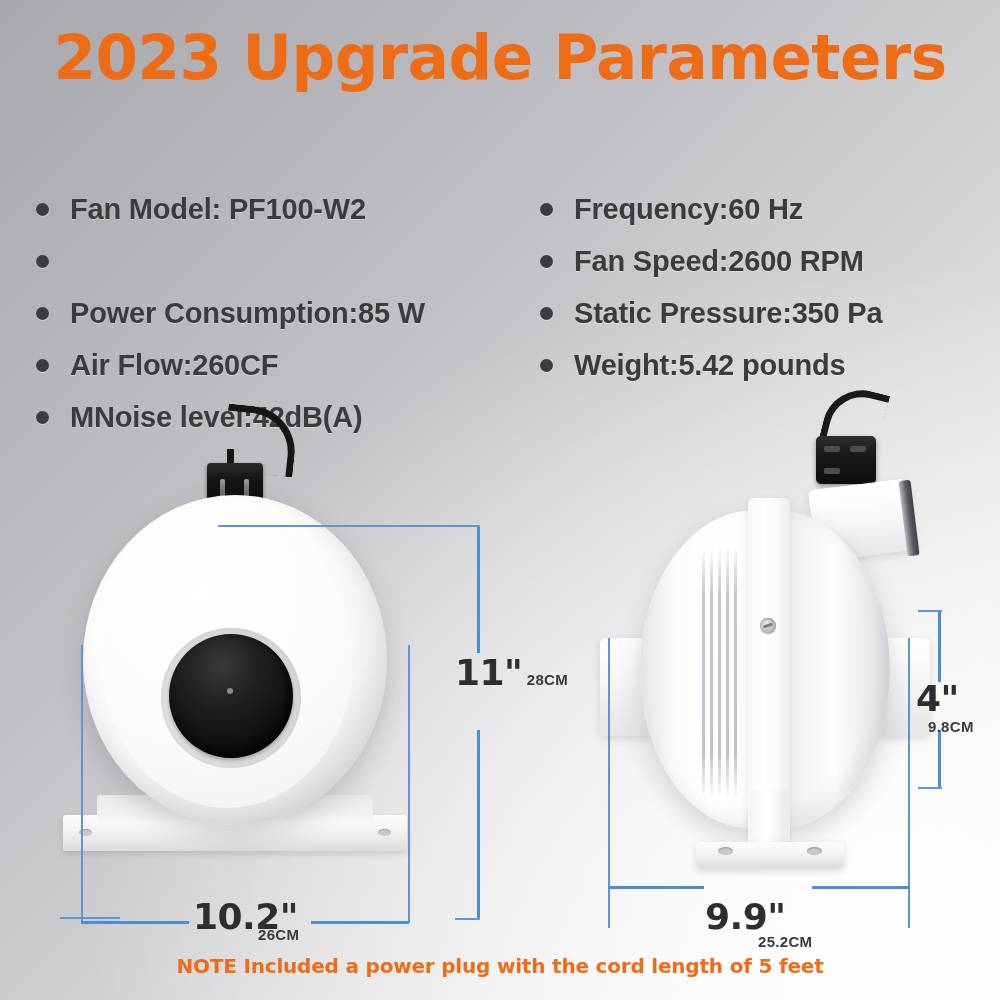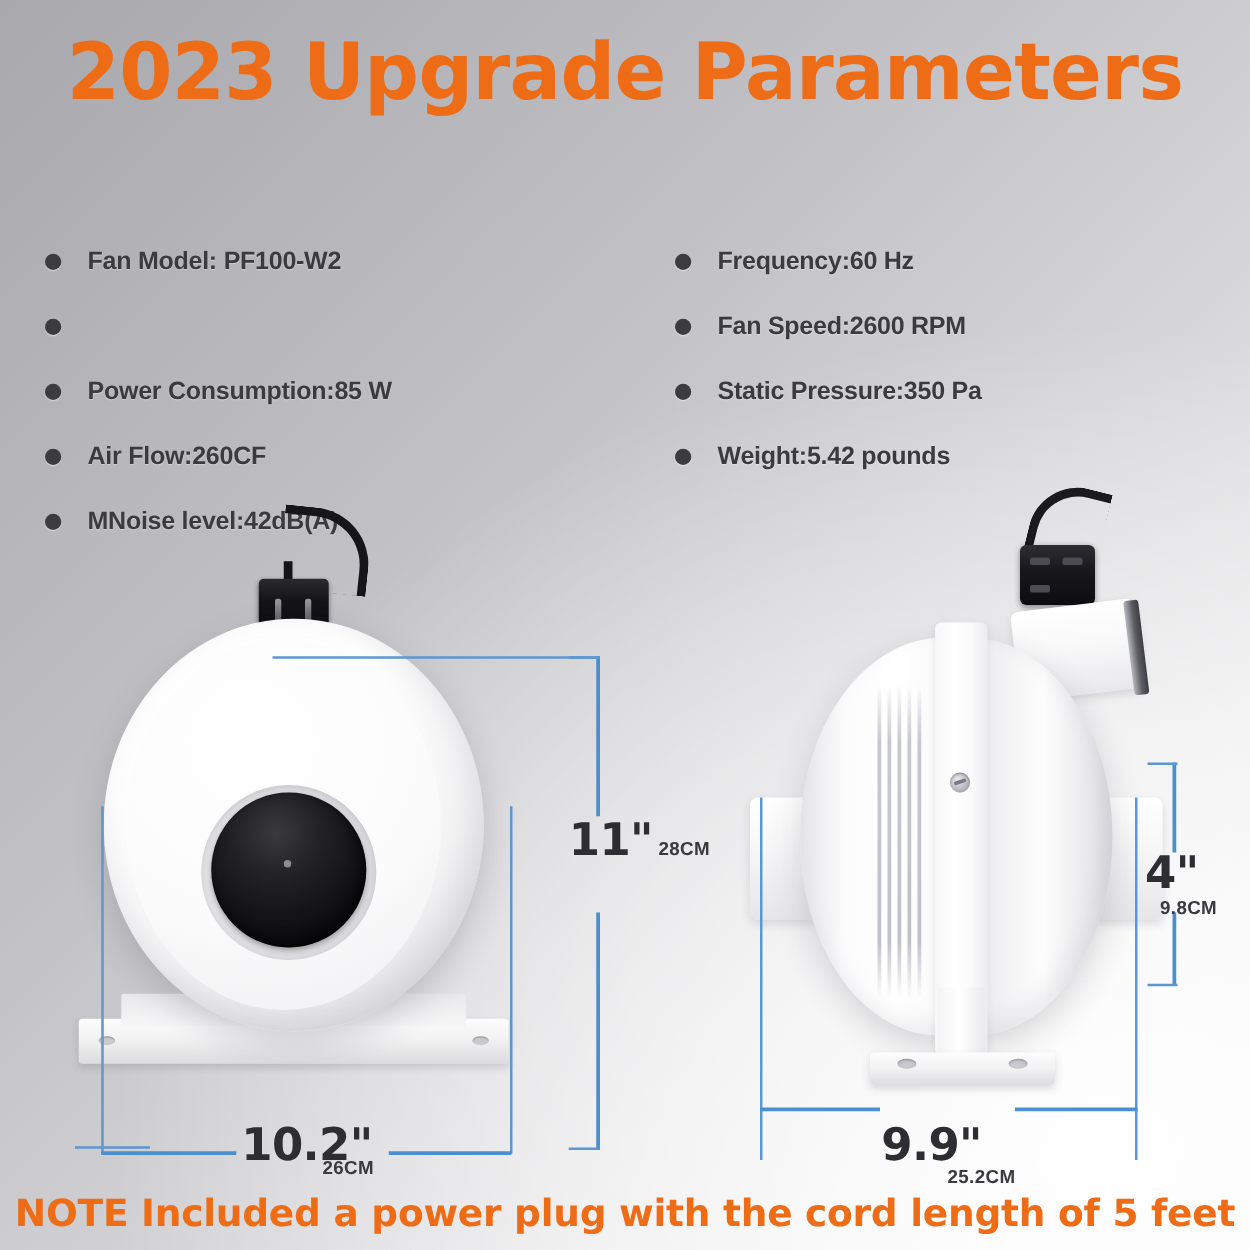--- a/index.html
+++ b/index.html
@@ -33,21 +33,21 @@
   .spec-item{
     display:flex;align-items:center;height:52px;
     white-space:nowrap;
   }
   .bullet{
     width:13px;height:13px;border-radius:50%;
     background:#3c3c40;flex:0 0 auto;margin-right:21px;
     box-shadow:0 1px 1px rgba(255,255,255,.45);
   }
   .spec-text{
-    font-size:20px;font-weight:bold;color:#3b3b3f;
+    font-size:29px;font-weight:bold;color:#3b3b3f;
     letter-spacing:-0.2px;
     text-shadow:0 1px 1px rgba(255,255,255,.35);
   }
 
   
   #scene{position:absolute;left:0;top:430px;width:1000px;height:520px;}
 
   
   .dim-line-h{position:absolute;height:3px;background:#4b8fd0;}
   .dim-line-v{position:absolute;width:3px;background:#4b8fd0;}
@@ -204,21 +204,21 @@
     box-shadow:0 3px 7px rgba(80,80,90,.2);
   }
   .fs-foot-hole{
     position:absolute;width:15px;height:8px;border-radius:50%;
     background:#c9c9ce;box-shadow:inset 0 1px 2px rgba(110,110,120,.6);
   }
 
   
   #note{
     position:absolute;left:0;top:954px;width:1000px;text-align:center;
-    font-size:30px;font-weight:bold;color:#ee6c16;
+    font-size:20px;font-weight:bold;color:#ee6c16;
     font-family:"DejaVu Sans","Liberation Sans",sans-serif;
     letter-spacing:-0.2px;white-space:nowrap;
   }
 </style>
 </head>
 <body>
 
 <div id="infographic">
 
   <div id="title">2023 Upgrade Parameters</div>

